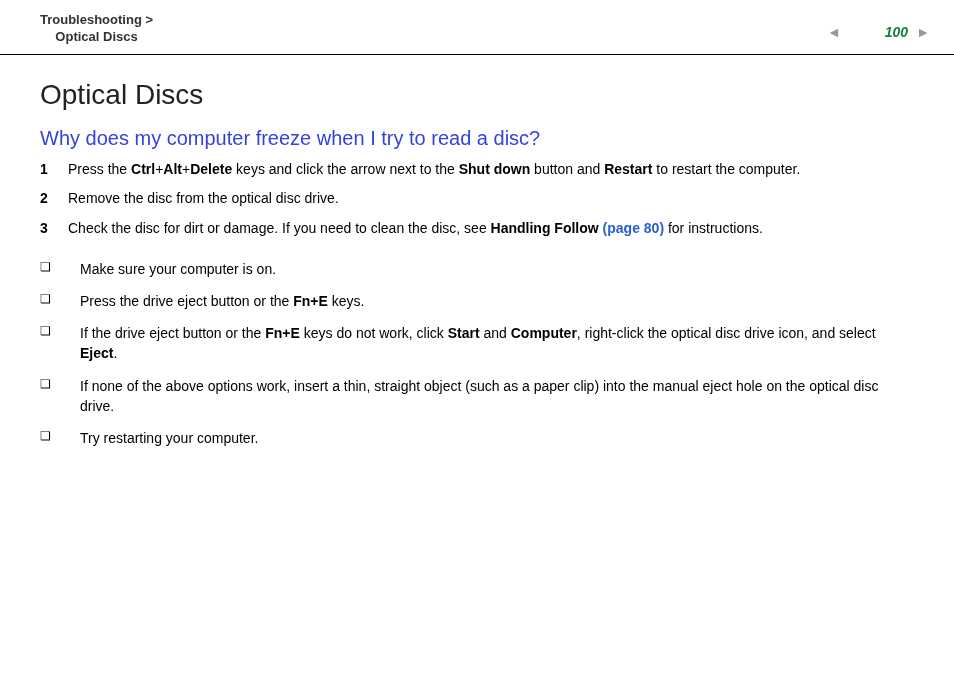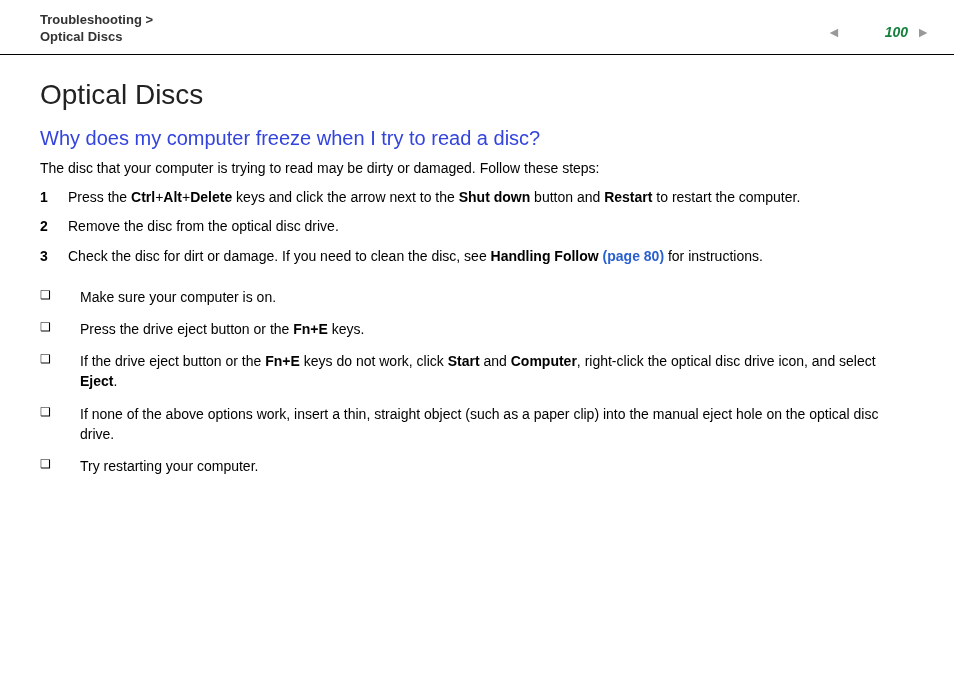--- a/index.html
+++ b/index.html
@@ -15,20 +15,21 @@
       justify-content: space-between;
       align-items: flex-start;
       padding: 12px 24px 8px 40px;
       border-bottom: 1px solid #000;
     }
     .breadcrumb {
       font-size: 13px;
       font-weight: bold;
       color: #333;
       line-height: 1.3;
+      text-align: center;
     }
     .breadcrumb-line1 { display: block; }
     .breadcrumb-line2 { display: block; }
     .page-nav {
       display: flex;
       align-items: center;
       gap: 4px;
       font-weight: bold;
       margin-top: 12px;
     }
@@ -112,21 +113,20 @@
     <span class="arrow">◄</span>
     <span class="page-num">100</span>
     <span class="arrow">►</span>
   </div>
 </div>
 
 <div class="content">
   <h1>Optical Discs</h1>
 
   <h2>Why does my computer freeze when I try to read a disc?</h2>
-  <p class="intro">The disc that your computer is trying to read may be dirty or damaged. Follow these steps:</p>
 
   <ol class="steps">
     <li>
       <span class="num">1</span>
       <span class="txt">
         <span>Press the </span><b>Ctrl</b><span>+</span><b>Alt</b><span>+</span><b>Delete</b><span> keys and click the arrow next to the </span><b>Shut down</b><span> button and </span><b>Restart</b><span> to restart the computer.</span>
       </span>
     </li>
     <li>
       <span class="num">2</span>

